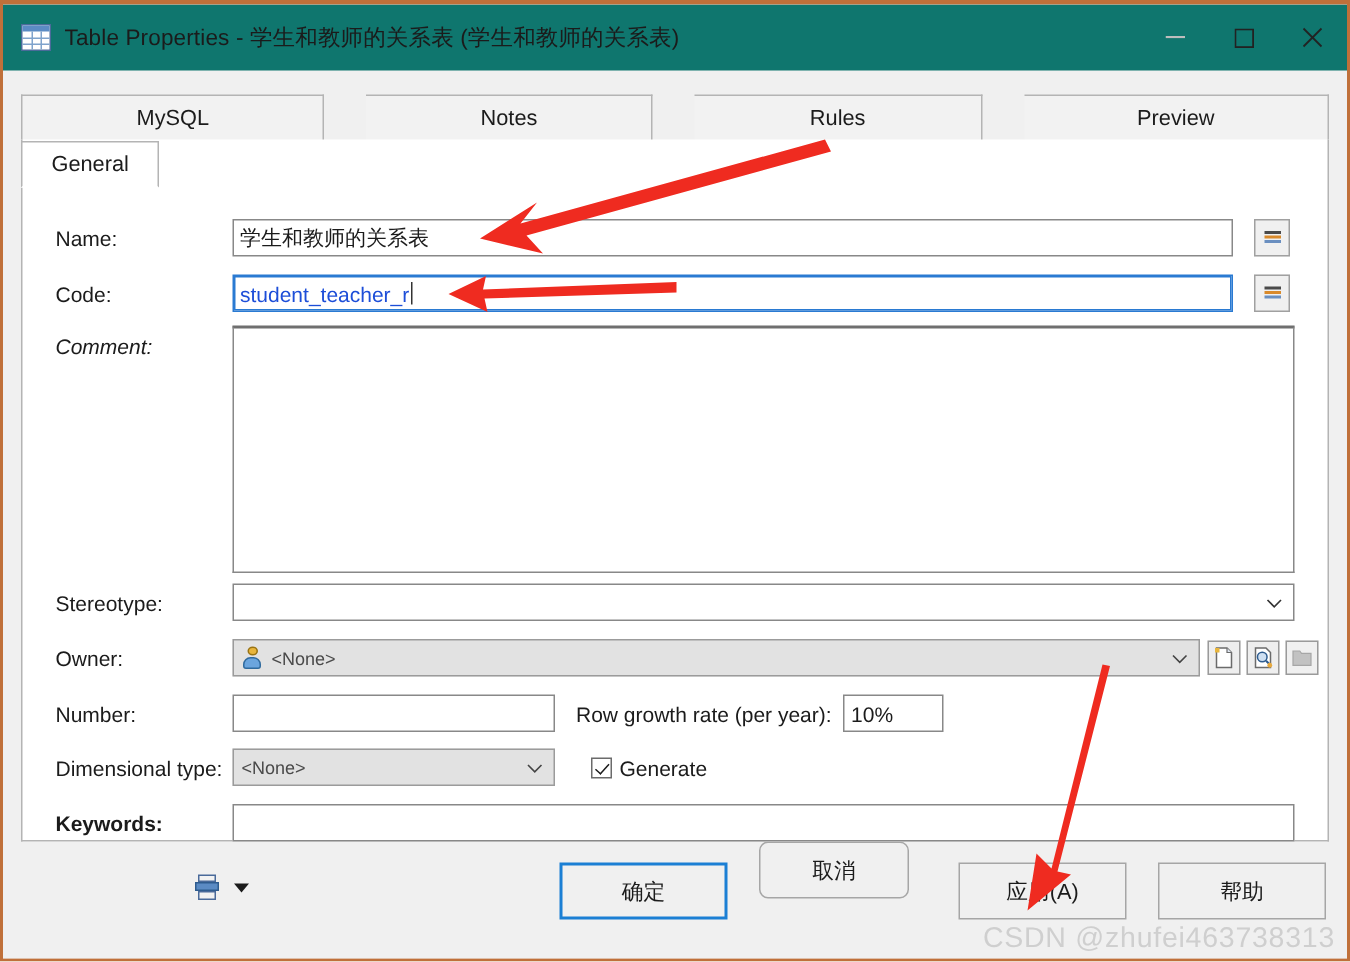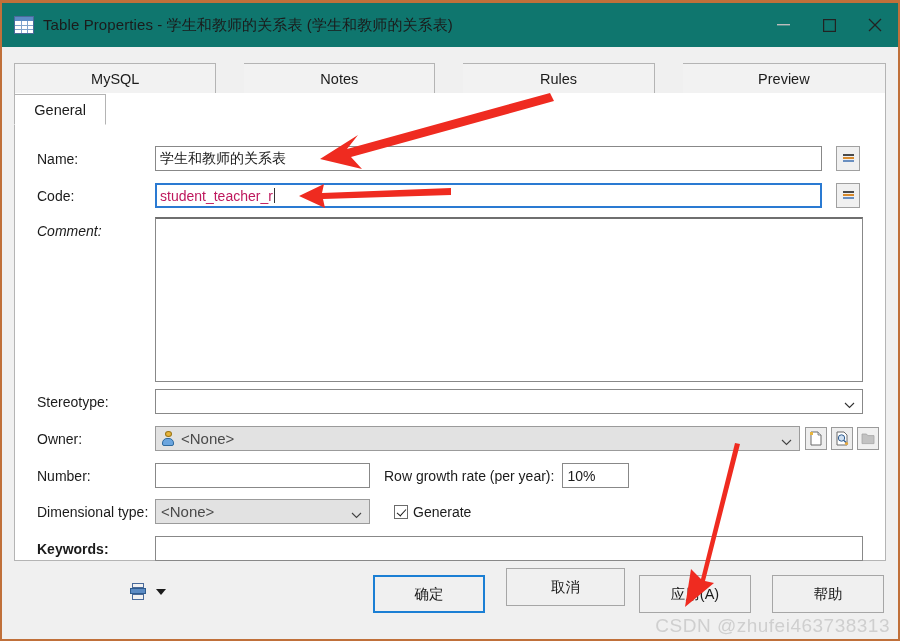--- a/index.html
+++ b/index.html
@@ -117,21 +117,21 @@
     font-size: 14px;
     color: #1b1b1b;
     padding: 0 4px;
     display: flex; align-items: center;
     font-family: "Liberation Sans", sans-serif;
   }
   .txt.focused {
     border: 1px solid #2a7ad2;
     outline: 1px solid #2a7ad2;
     outline-offset: -2px;
-    color: #be185d;
+    color: #1d4ed8;
   }
   .txt .caret {
     display: inline-block;
     width: 1px; height: 15px; background: #333;
     margin-left: 1px;
   }
 
   .eqbtn {
     width: 24px; height: 25px;
     background: #f0f0f0;
@@ -152,21 +152,21 @@
     position: absolute;
     border: 1px solid #888888;
     border-top: 2px solid #6f6f6f;
     background: #ffffff;
   }
 
   .combo {
     border: 1px solid #888888;
     background: #ffffff;
     height: 25px;
-    font-size: 15px;
+    font-size: 12px;
     color: #1b1b1b;
     padding: 0 0 0 5px;
     display: flex; align-items: center;
     position: relative;
   }
   .combo.disabled { background: #e2e2e2; color: #4a4a4a; border-color: #9b9b9b; }
   .combo .chev {
     position: absolute; right: 7px; top: 50%;
     transform: translateY(-50%);
     width: 11px; height: 11px;
@@ -445,21 +445,21 @@
     <div style="position:absolute; left:128px; top:23px; display:flex; align-items:center; gap:10px;">
       <span id="print-ico">
           <span class="top"></span>
           <span class="mid"></span>
           <span class="bot"></span>
         </span>
       <span id="print-caret"></span>
     </div>
 
     <div class="btn default" style="position:absolute; left:371px; top:15px; width:112px;">确定</div>
-    <div class="btn" style="position:absolute; left:504px; top:8px; width:119px;">取消</div>
+    <div class="btn" style="position:absolute; left:504px; top:1px; width:100px;border-radius:6px;">取消</div>
     <div class="btn" style="position:absolute; left:637px; top:15px; width:112px;">应用(A)</div>
     <div class="btn" style="position:absolute; left:770px; top:15px; width:112px;">帮助</div>
 
     <div id="watermark">CSDN @zhufei463738313</div>
   </div>
 
   <svg id="arrows" width="900" height="641" viewBox="0 0 900 641">
     <g>
       <path d="M548 90 L345 146 L356 132 L318 156 L360 166 L349 154 L552 98 Z" fill="#ef2b20"></path>
     </g>

